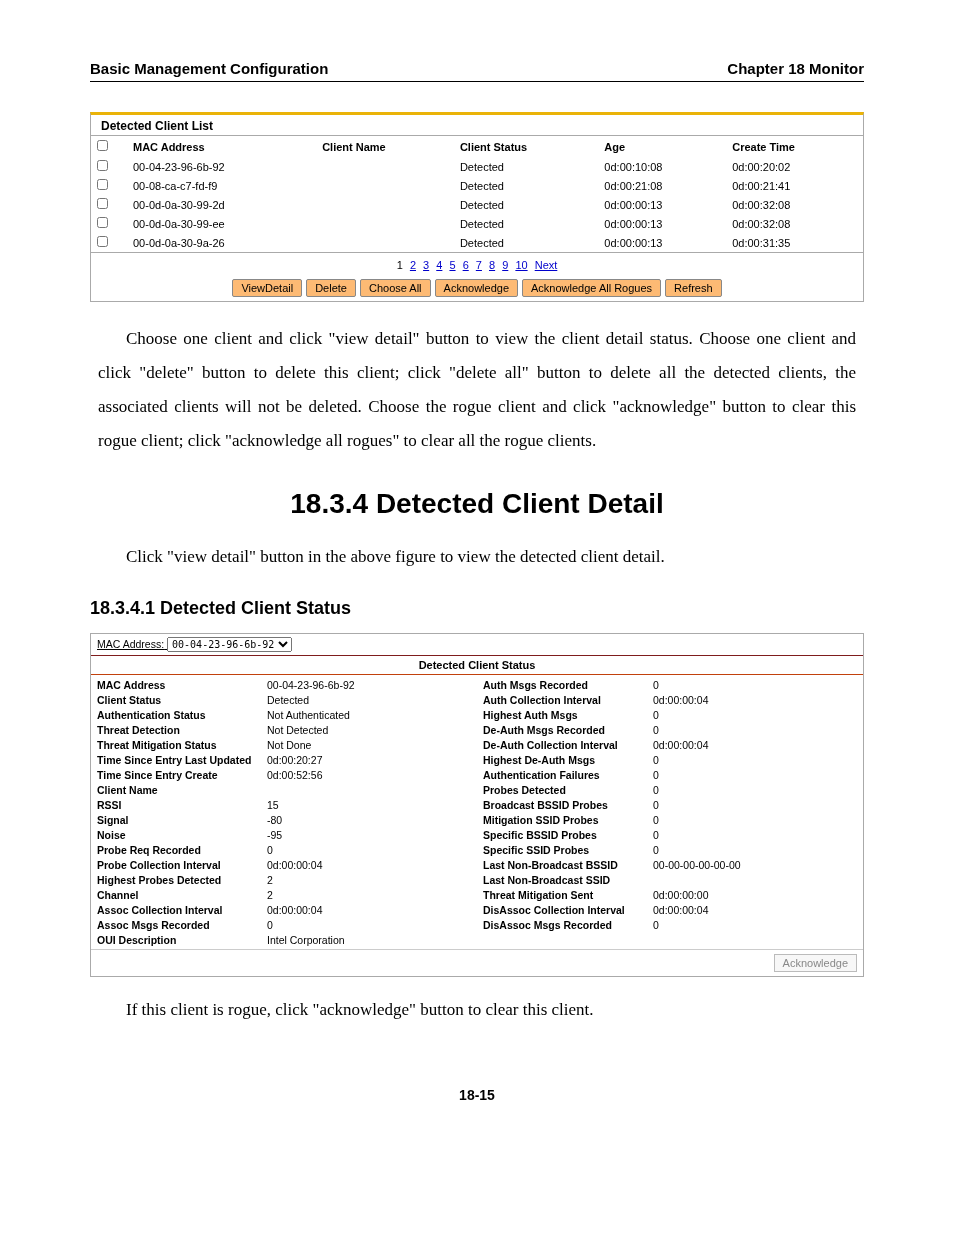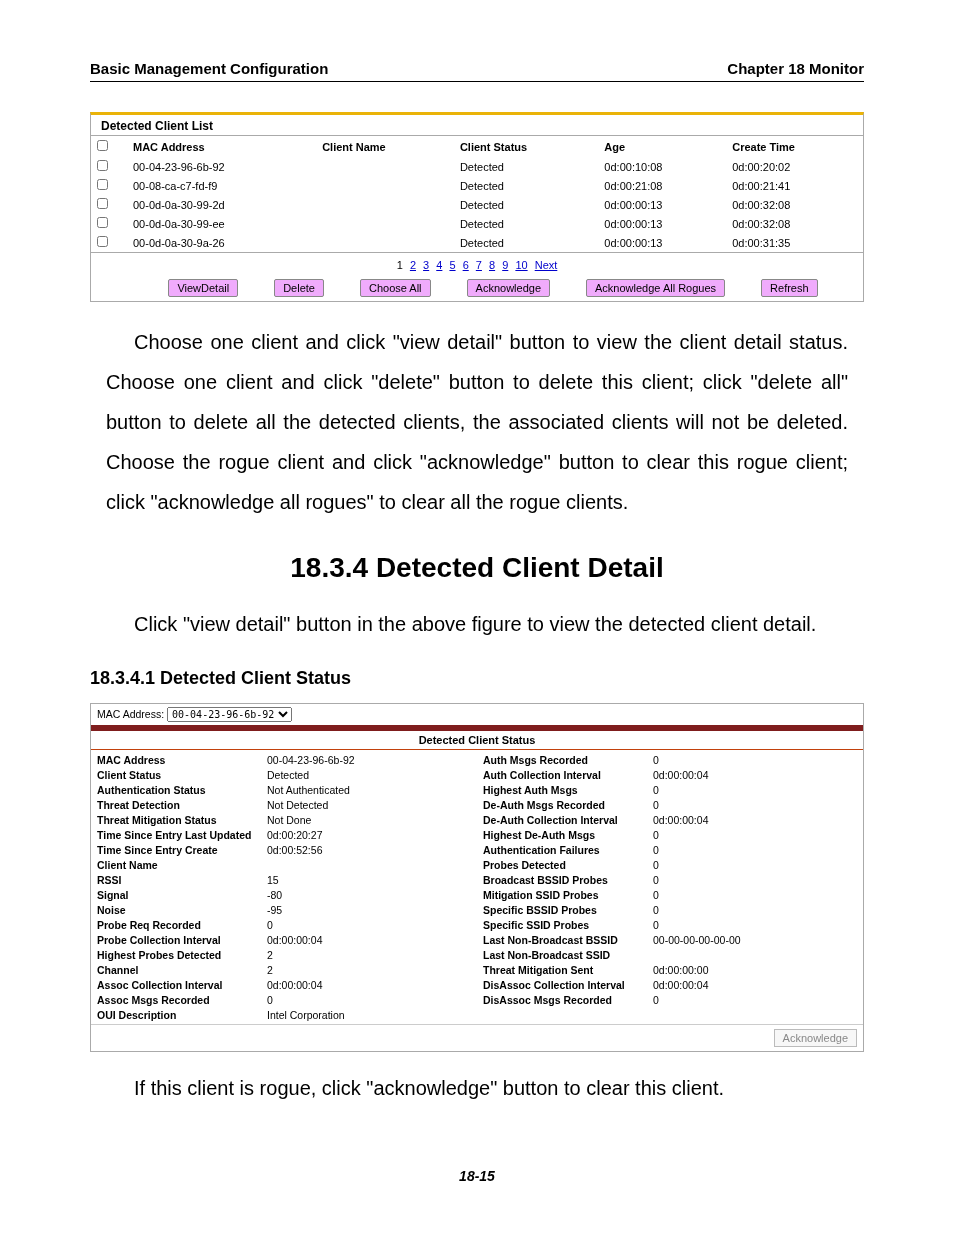--- a/index.html
+++ b/index.html
@@ -80,32 +80,32 @@
     gap: 4px;
     justify-content: center;
     padding: 4px;
     border: 1px solid #aaa;
     border-top: none;
   }
   .button-row button {
     font-family: Verdana, sans-serif;
     font-size: 11px;
     padding: 2px 8px;
-    background: #f0abfc;
+    background: #fdba74;
     border: 1px solid #888;
     border-radius: 2px;
     cursor: pointer;
-    margin-left: 32px;
   }
   .body-text {
-    font-size: 20px;
+    font-size: 17px;
     line-height: 2.0;
     text-align: justify;
-    margin: 16px 16px;
+    margin: 16px 8px;
     text-indent: 28px;
+    font-family: Liberation Serif, serif;
   }
   h2.sec-main {
     font-size: 28px;
     font-weight: bold;
     text-align: center;
     margin: 30px 0 20px 0;
   }
   h3.sec-sub {
     font-size: 18px;
     font-weight: bold;
@@ -113,21 +113,22 @@
   }
   
   .status-panel {
     border: 1px solid #aaa;
     font-family: Verdana, sans-serif;
     font-size: 10.5px;
     margin-top: 8px;
   }
   .mac-row {
     padding: 3px 6px;
-    border-bottom: 6px solid #7f1d1d;
+    border-bottom: 1px solid #7f1d1d;
+    text-decoration: underline;
   }
   .mac-row select {
     font-size: 10px;
     font-family: monospace;
   }
   .status-title {
     font-weight: bold;
     padding: 3px 6px;
     border-bottom: 1px solid #c2410c;
     font-size: 11px;
@@ -163,21 +164,20 @@
     color: #888;
     background: #f7f7f7;
     border: 1px solid #bbb;
     cursor: pointer;
   }
   .page-footer {
     text-align: center;
     font-weight: bold;
     font-size: 14px;
     margin-top: 60px;
-    font-style: italic;
   }
 </style>
 </head>
 <body>
 
 <div class="page">
 
   <div class="doc-header">
     <span>Basic Management Configuration</span>
     <span>Chapter 18 Monitor</span>

